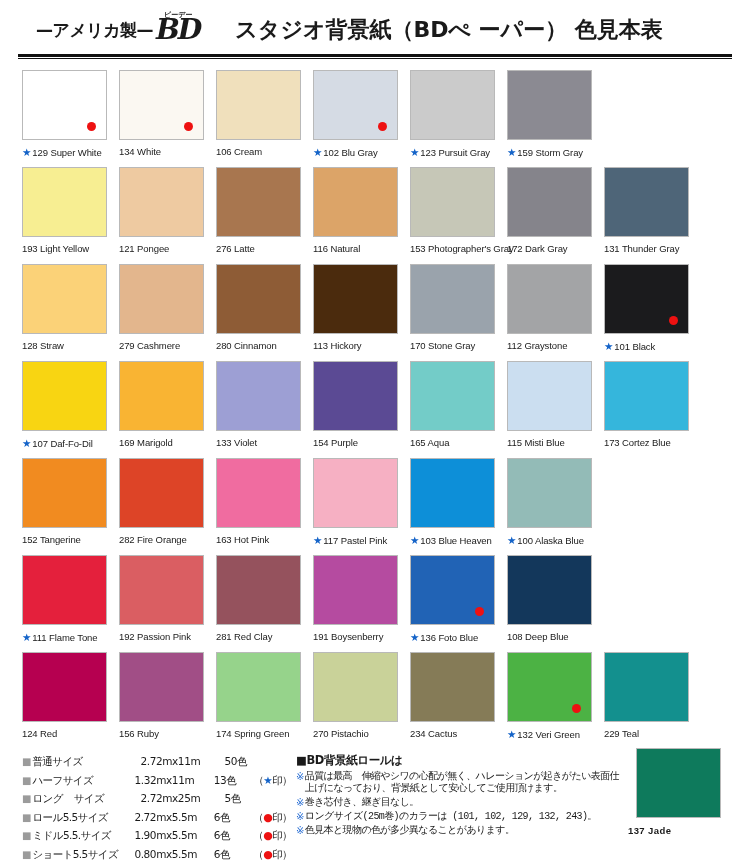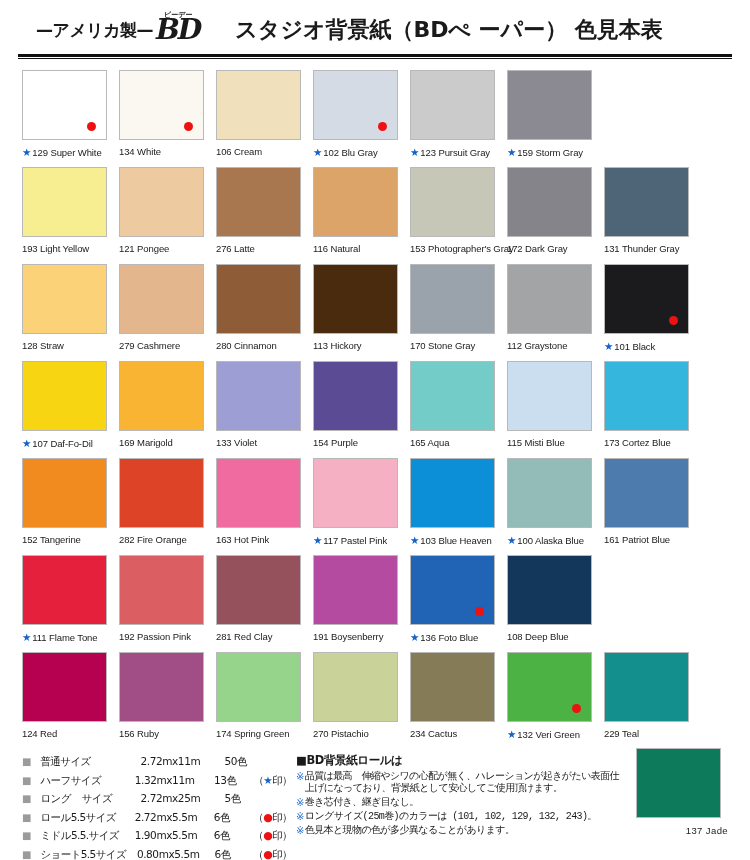--- a/index.html
+++ b/index.html
@@ -138,21 +138,21 @@
     height: 18.5px;
     font-size: 10.5px;
     font-family: "DejaVu Sans", sans-serif;
     white-space: nowrap;
   }
   .sq {
     color: #9b9b9b;
     font-size: 10px;
     margin-right: 1px;
   }
-  .sz-name { width: 108px; letter-spacing: -0.6px; padding-left: 8px; }
+  .sz-name { width: 108px; letter-spacing: -0.6px; }
   .sz-dim  { width: 84px; letter-spacing: -0.4px; }
   .sz-cnt  { width: 42px; letter-spacing: -0.4px; }
   .sz-mark { letter-spacing: -0.6px; }
   .sz-mark .bstar { color: #1463c8; }
   .sz-mark .bdot  { color: #ee1111; font-size: 11px; }
 
   #notes {
     width: 330px;
     padding-left: 4px;
   }
@@ -187,23 +187,24 @@
     top: 748px;
     width: 100px;
     text-align: center;
   }
   #jade-box .chip {
     width: 85px;
     height: 70px;
     margin: 0 auto;
   }
   #jade-box .cap {
-    text-align: right;
+    text-align: left;
     padding-top: 8px;
     letter-spacing: 0.4px;
+    font-weight: bold;
   }
 </style>
 </head>
 <body>
 
 <div id="header">
   <div class="hdr-row">
     <span class="made-in">—アメリカ製—</span>
     <span class="bd-logo">
       <span class="bd-ruby">ビーデー</span>
@@ -357,24 +358,20 @@
         <div class="cap"><span class="star" style="color: rgb(20, 99, 200);">★</span><span>117 Pastel Pink</span></div>
       </div>
       <div class="cell">
         <div class="chip" style="background: rgb(13, 143, 216);"></div>
         <div class="cap"><span class="star" style="color: rgb(20, 99, 200);">★</span><span>103 Blue Heaven</span></div>
       </div>
       <div class="cell">
         <div class="chip" style="background: rgb(147, 187, 183);"></div>
         <div class="cap"><span class="star" style="color: rgb(20, 99, 200);">★</span><span>100 Alaska Blue</span></div>
       </div>
-      <div class="cell">
-        <div class="chip" style="background: rgb(78, 123, 174);"></div>
-        <div class="cap"><span>161 Patriot Blue</span></div>
-      </div>
     </div>
     <div class="grid-row">
       <div class="cell">
         <div class="chip" style="background: rgb(228, 32, 60);"></div>
         <div class="cap"><span class="star" style="color: rgb(20, 99, 200);">★</span><span>111 Flame Tone</span></div>
       </div>
       <div class="cell">
         <div class="chip" style="background: rgb(218, 94, 98);"></div>
         <div class="cap"><span>192 Passion Pink</span></div>
       </div>

